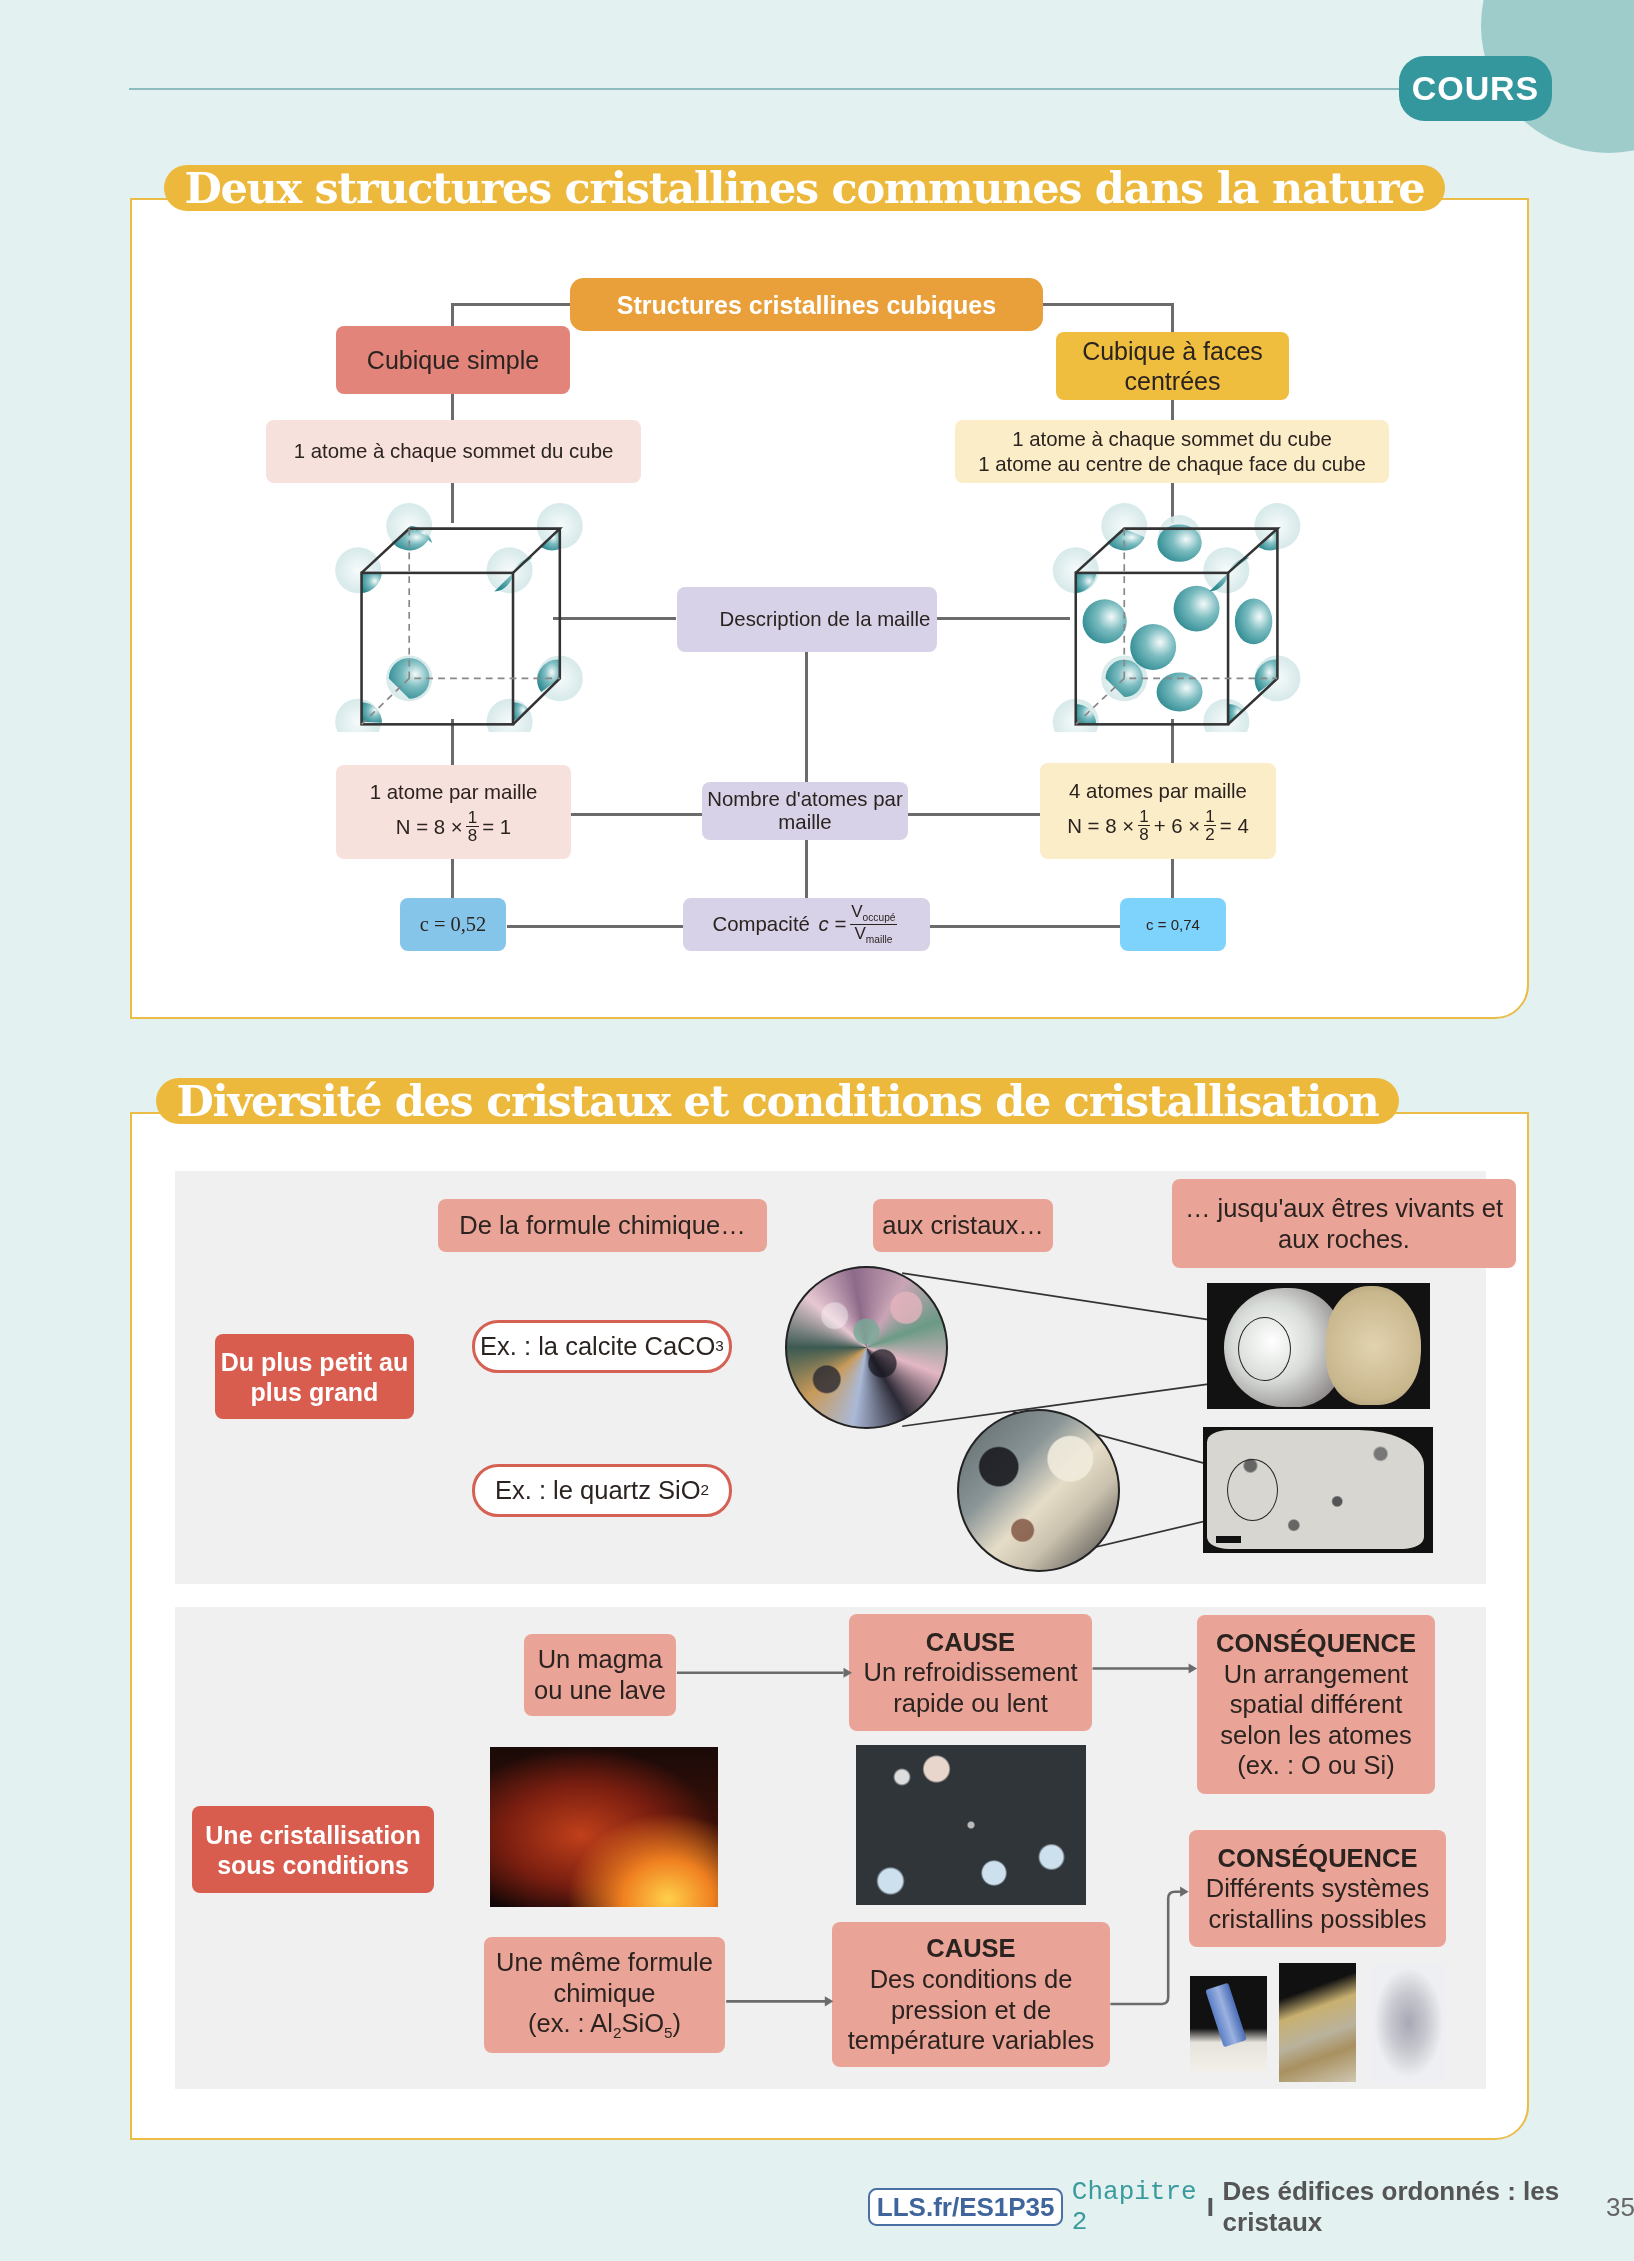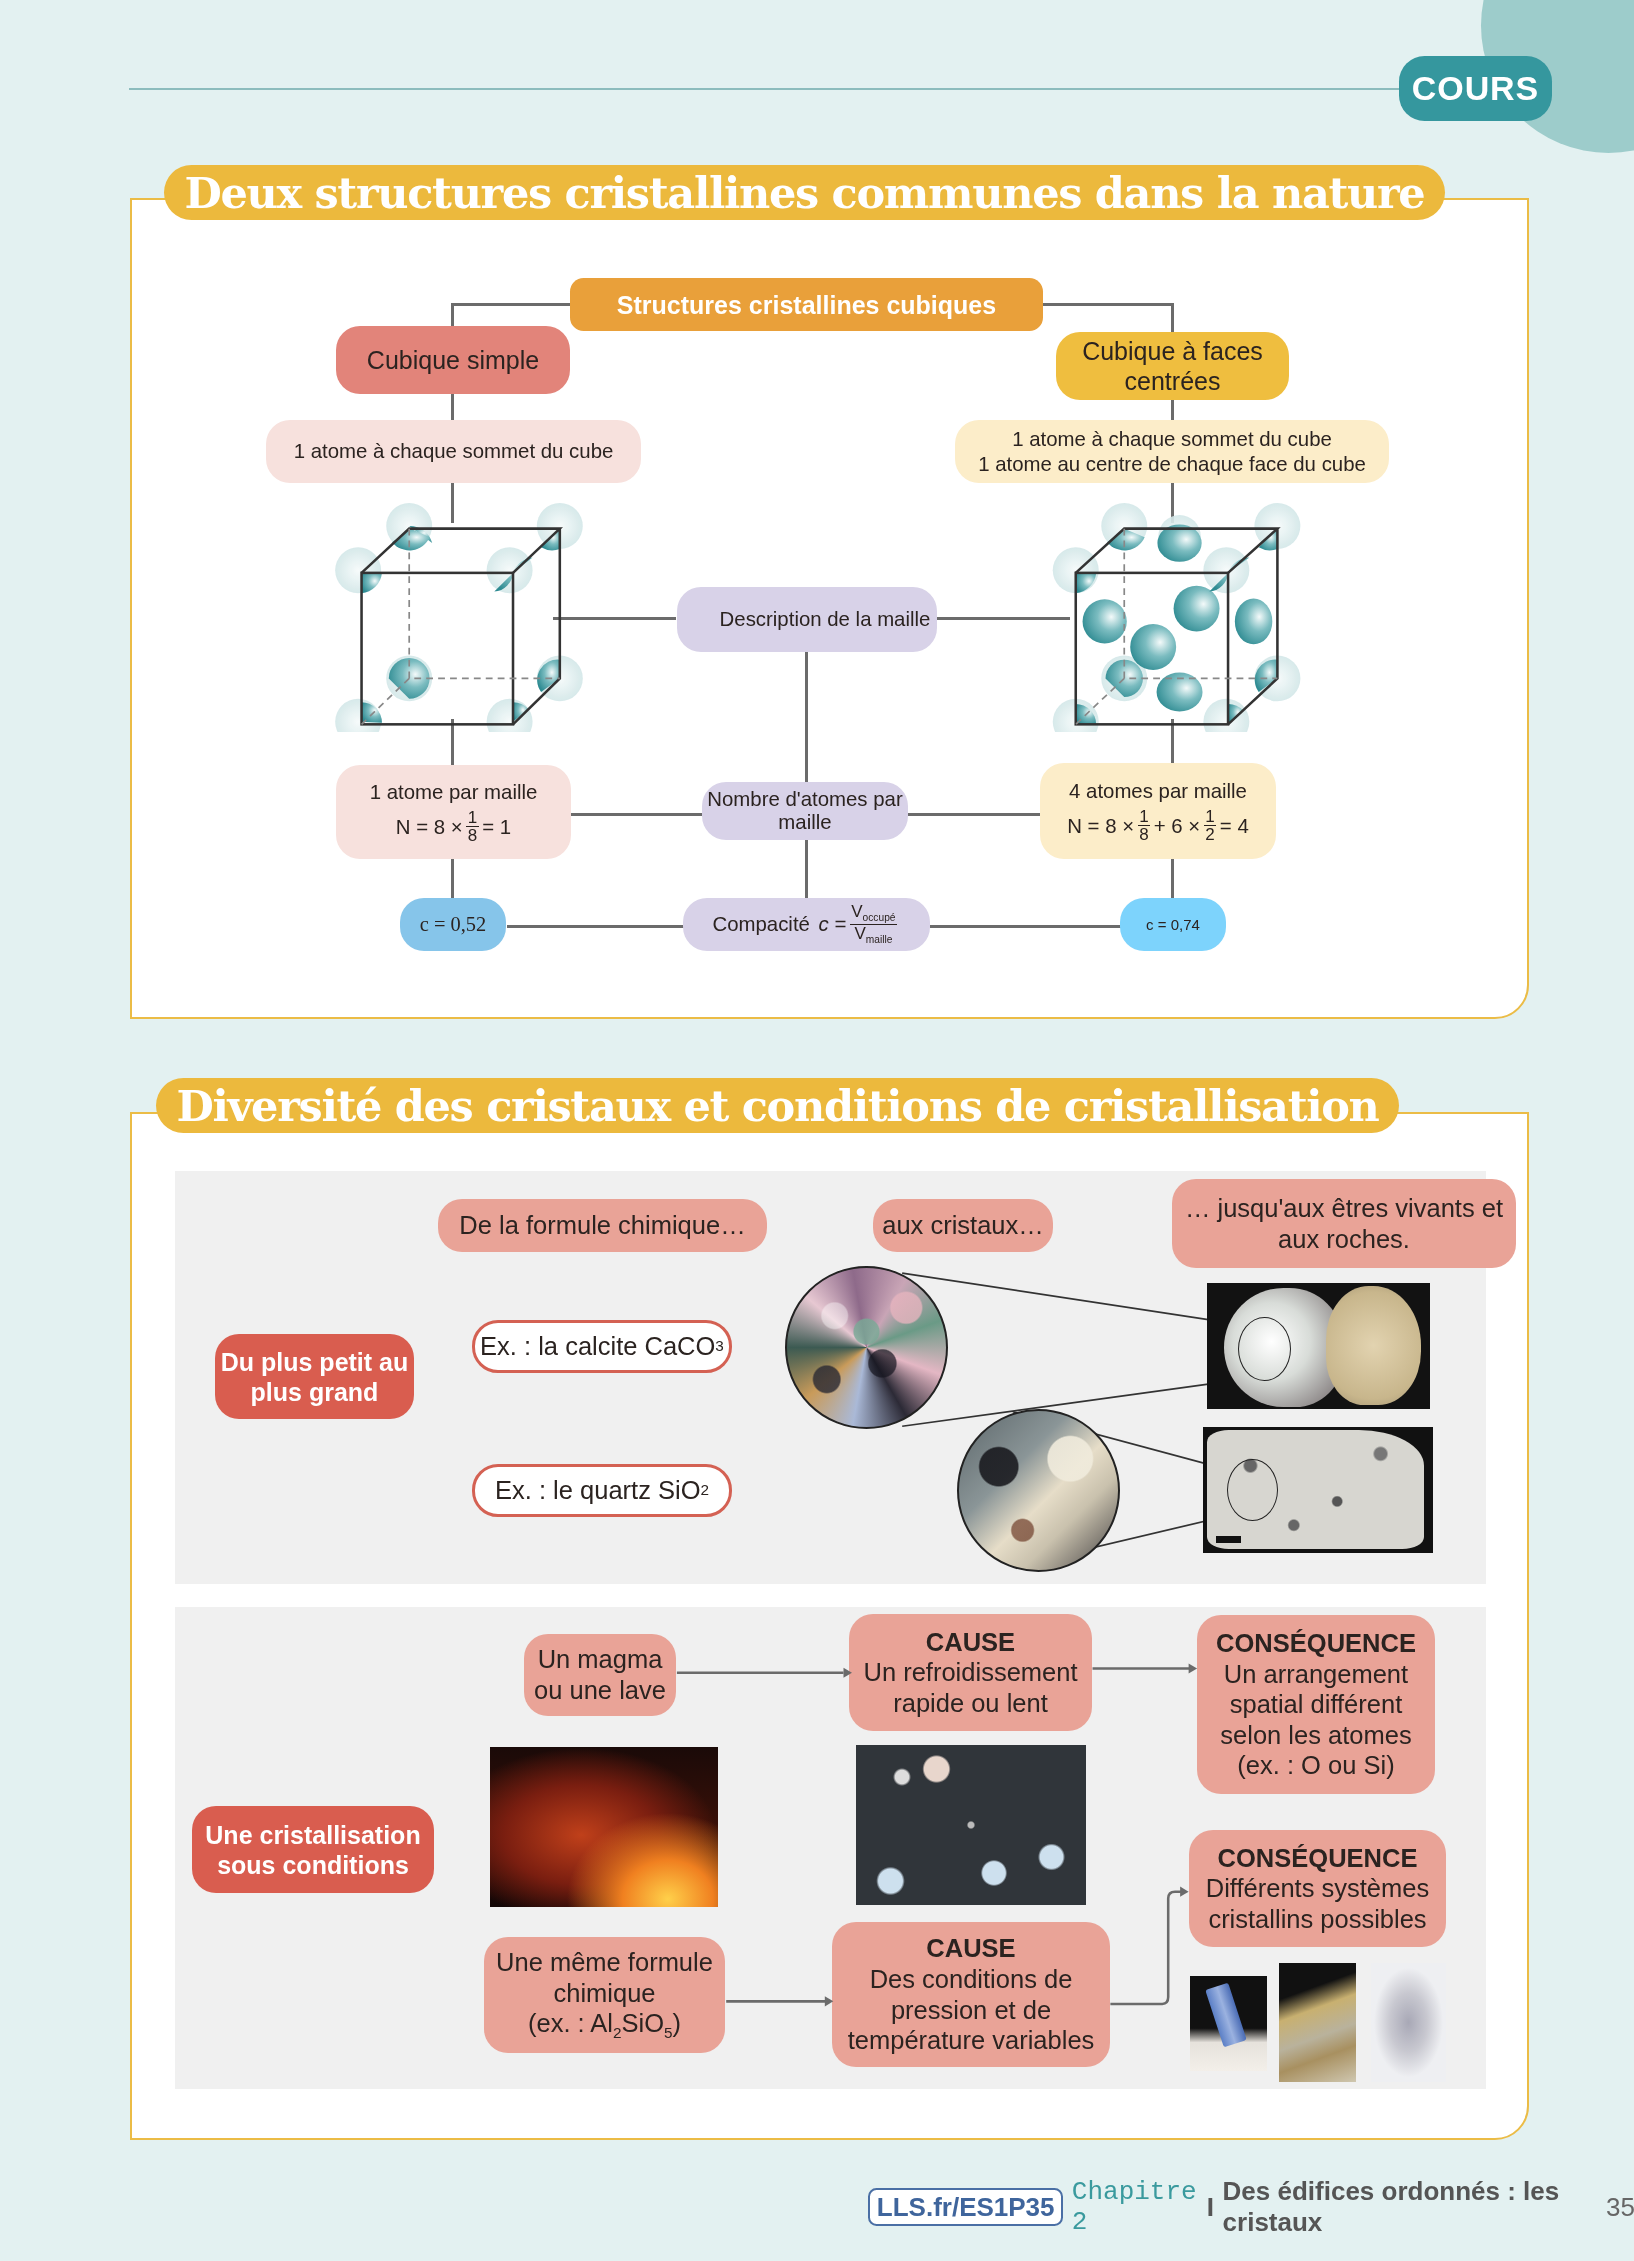--- a/index.html
+++ b/index.html
@@ -22,27 +22,27 @@
   }
   
   .frame {
     border: 2.6px solid #ebbc46; background: #fff;
     border-bottom-right-radius: 34px;
   }
   .section-title {
     background: #ecb93d; color: #fff; font-weight: bold;
     font-family: "DejaVu Serif", "Liberation Serif", serif;
     font-size: 43px; border-radius: 29px; padding: 0 20.4px;
-    height: 55px; display: flex; align-items: center; white-space: nowrap;
+    height: 46px; display: flex; align-items: center; white-space: nowrap;
     letter-spacing: -1.3px;
   }
   
   .box {
     display: flex; align-items: center; justify-content: center; text-align: center;
-    border-radius: 24px; line-height: 1.2;
+    border-radius: 8px; line-height: 1.2;
   }
   .line { background: #6b6b6b; }
   .panel { background: #f0f0f0; }
   .salmon { background: #e9a397; }
   .red { background: #d95d4f; color: #fff; font-weight: bold; }
   .outline { background: #fff; border: 3.4px solid #d46153; border-radius: 26px; }
   .photo { overflow: hidden; }
   sub { font-size: 60%; }
   .frac { display: inline-flex; flex-direction: column; align-items: center; vertical-align: middle; line-height: 1; margin: 0 3.4px; font-size: 17px; }
   .frac .num { border-bottom: 1.7px solid #2b2320; padding: 0 1.7px; }

